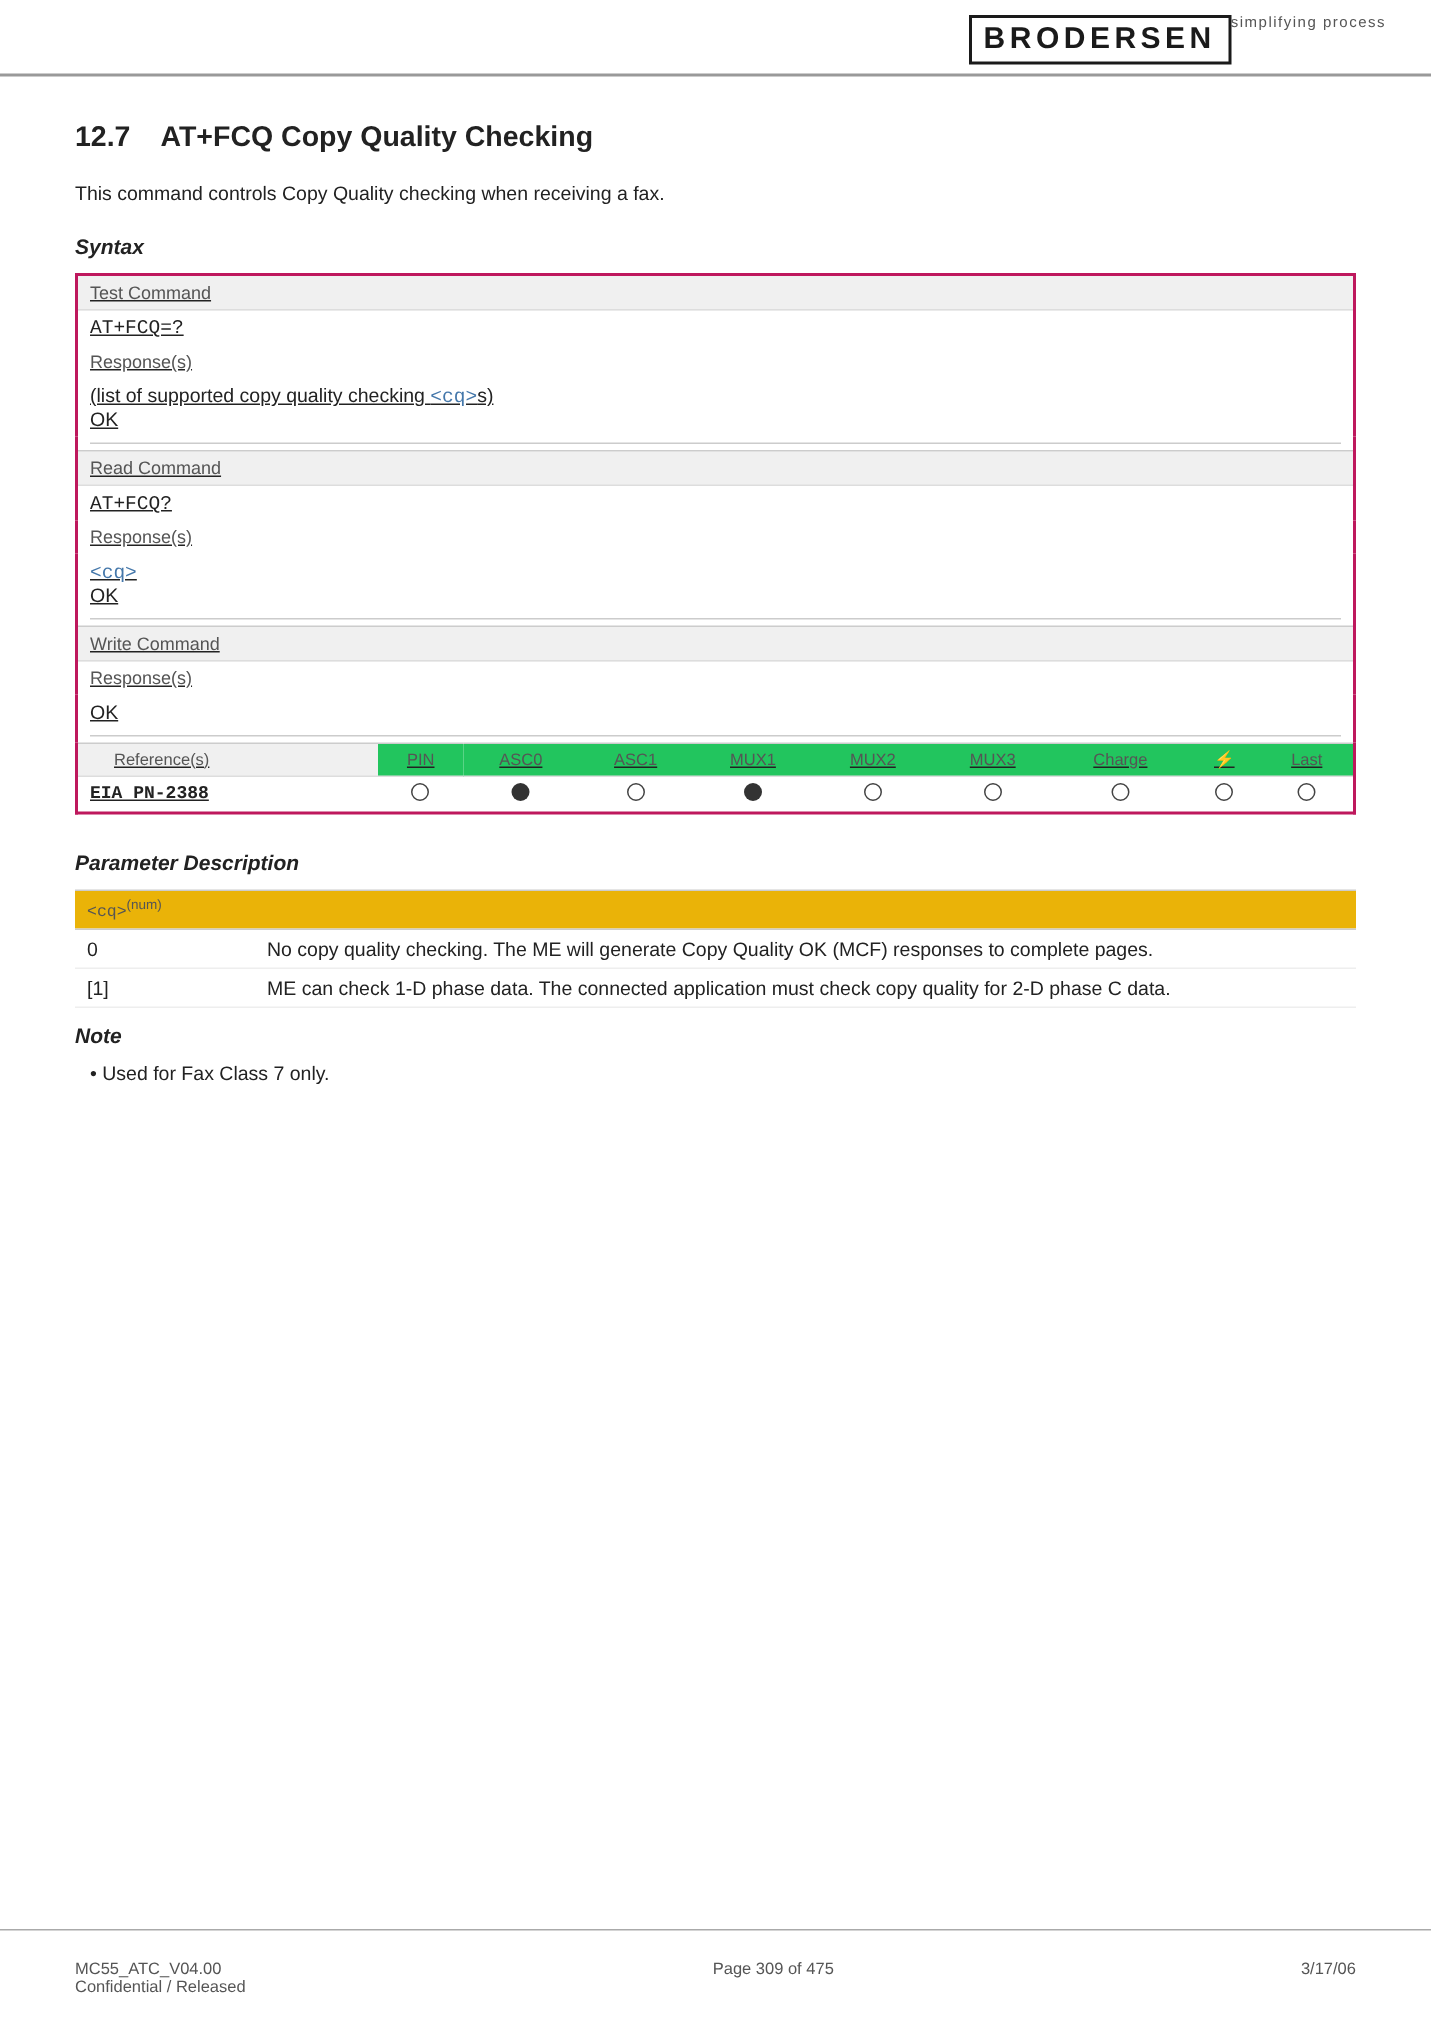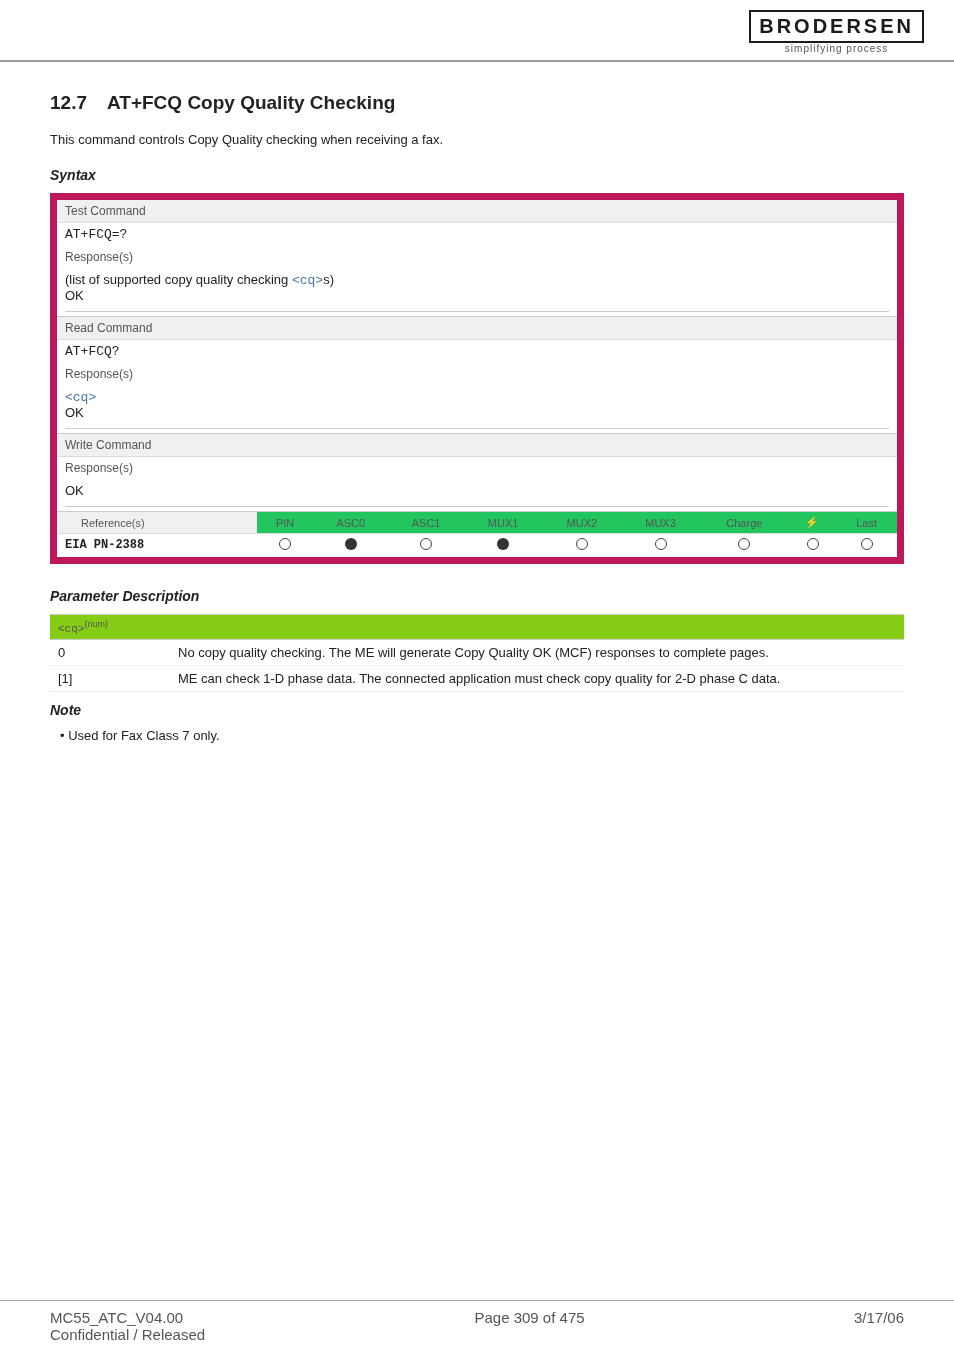--- a/index.html
+++ b/index.html
@@ -16,22 +16,22 @@
     
     .header {
       display: flex;
       justify-content: flex-end;
       align-items: center;
       padding: 10px 30px 6px 30px;
       border-bottom: 2px solid #999;
     }
     .logo-area {
       display: flex;
-      flex-direction: column;
-      align-items: center;
+      flex-direction: row;
+      align-items: flex-start;
     }
     .logo-tagline {
       font-size: 10px;
       color: #555;
       letter-spacing: 1px;
     }
 
     
     .content {
       padding: 30px 50px 30px 50px;
@@ -60,25 +60,26 @@
     
     .sub-heading {
       font-style: italic;
       font-weight: bold;
       font-size: 14px;
       margin-bottom: 10px;
     }
 
     
     .syntax-table {
-      border: 7px solid #be185d;
+      border: 2px solid #be185d;
       width: 100%;
       border-collapse: collapse;
       margin-bottom: 22px;
       font-size: 13px;
+      text-decoration: underline;
     }
     .syntax-table td {
       padding: 4px 8px;
       vertical-align: top;
     }
     .syntax-row-header {
       background: #f0f0f0;
       color: #555;
       font-size: 12px;
       border-top: 1px solid #ccc;
@@ -158,21 +159,21 @@
       font-size: 13px;
       margin-bottom: 10px;
     }
     .param-table td {
       padding: 5px 8px;
       vertical-align: top;
     }
     .param-header-row {
       border-top: 1px solid #ccc;
       border-bottom: 1px solid #ccc;
-      background: #84cc16;
+      background: #eab308;
     }
     .param-header-row td {
       font-size: 11px;
       color: #555;
       padding: 4px 8px;
     }
     .param-row td {
       border-bottom: 1px solid #eee;
     }
     .param-key {
@@ -193,24 +194,24 @@
       content: "• ";
     }
 
     
     .footer {
       position: absolute;
       bottom: 0;
       left: 0;
       right: 0;
       border-top: 1px solid #aaa;
-      padding: 8px 50px;
+      padding: 20px 50px;
       display: flex;
       justify-content: space-between;
-      font-size: 15px;
+      font-size: 11px;
       color: #555;
     }
 
     
     .brand-box {
       border: 2.5px solid #1a1a1a;
       padding: 3px 8px 3px 8px;
       display: inline-block;
     }
     .brand-name {

